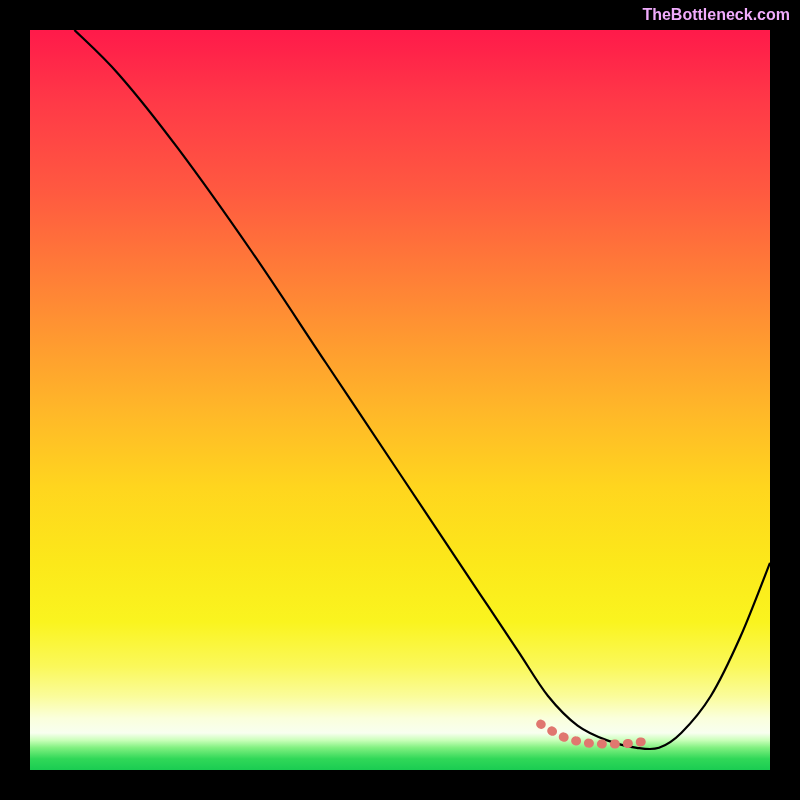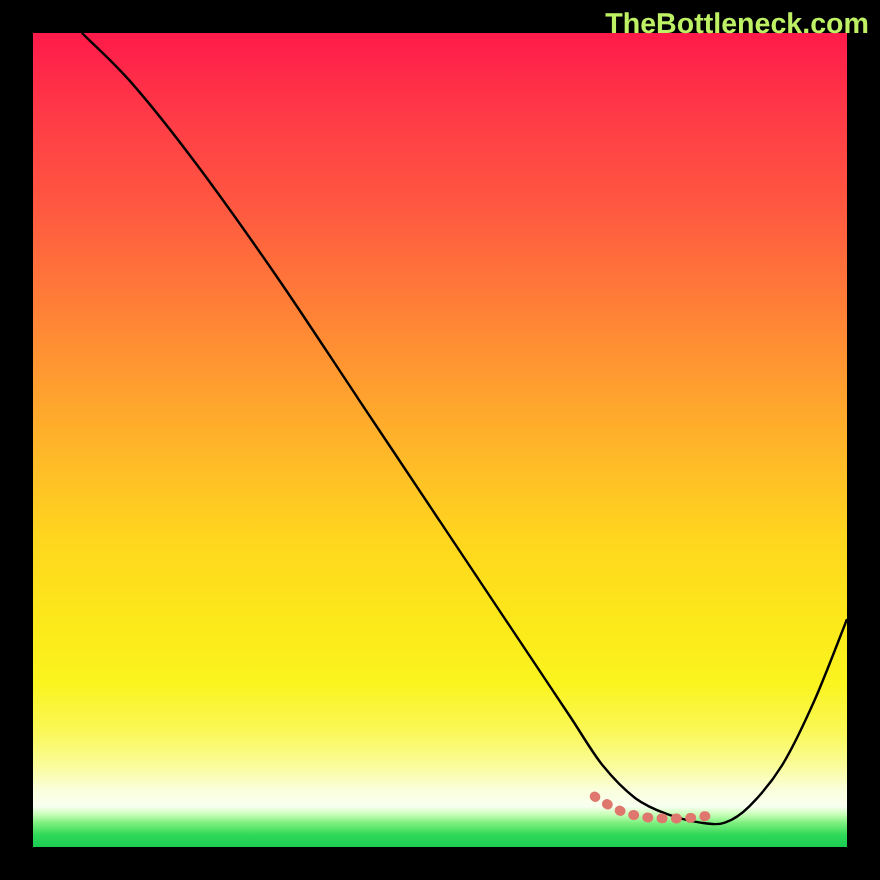--- a/index.html
+++ b/index.html
@@ -8,22 +8,22 @@
     height: 800px;
     background: #000;
     position: relative;
     font-family: Arial, sans-serif;
     overflow: hidden;
   }
   .watermark {
     position: absolute;
     top: 6px;
     right: 10px;
-    color: #bef264;
-    font-size: 26px;
+    color: #f0abfc;
+    font-size: 16px;
     font-weight: bold;
     z-index: 10;
   }
   .plot-area {
     position: absolute;
     left: 30px;
     top: 30px;
     width: 740px;
     height: 740px;
     background: linear-gradient(to bottom,

